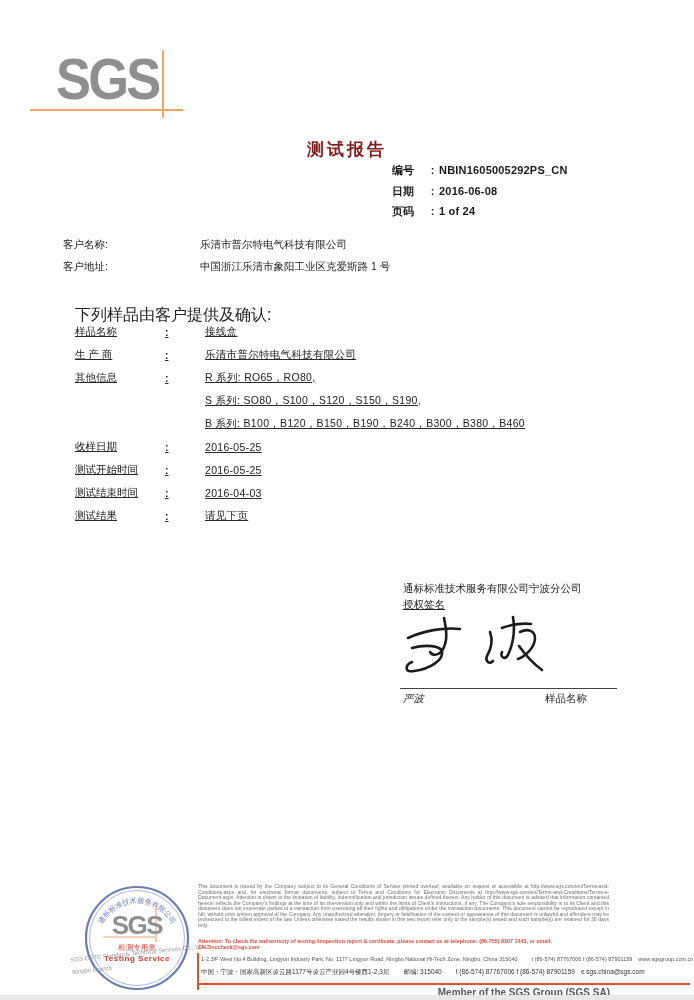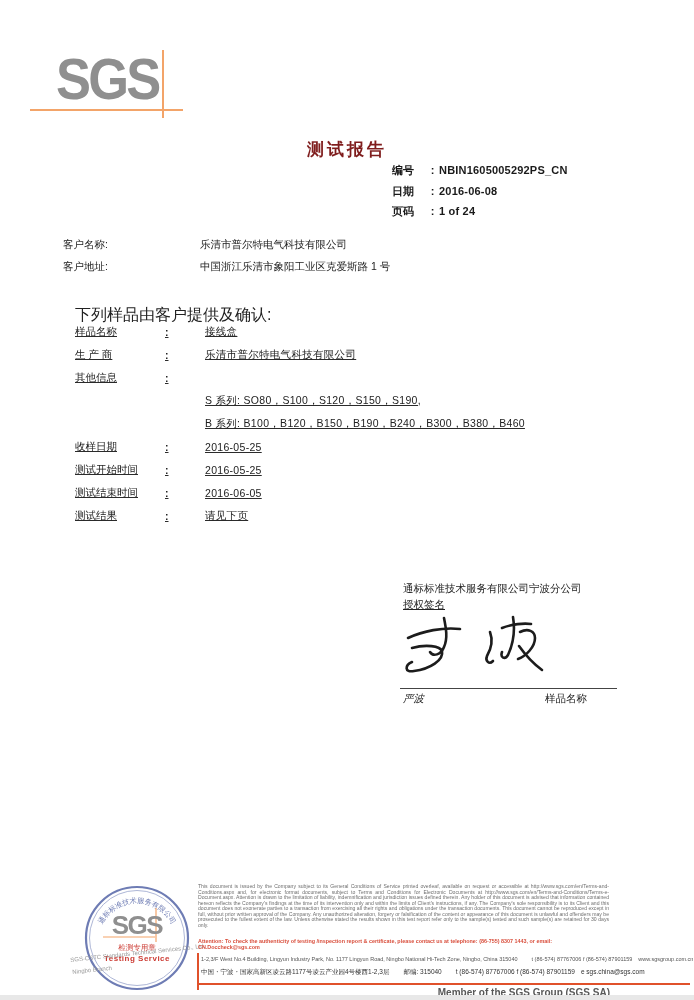--- a/index.html
+++ b/index.html
@@ -106,20 +106,21 @@
         <span class="s-value">接线盒</span>
     </div>
     <div class="s-row">
       <span class="s-label">生 产 商</span>
         <span class="s-colon">:</span>
         <span class="s-value">乐清市普尔特电气科技有限公司</span>
     </div>
     <div class="s-row">
       <span class="s-label">其他信息</span>
         <span class="s-colon">:</span>
+        <span class="s-value">R 系列: RO65，RO80,</span>
     </div>
     <div class="s-row">
       <span class="s-label"></span>
         <span class="s-colon"></span>
         <span class="s-value">S 系列: SO80，S100，S120，S150，S190,</span>
     </div>
     <div class="s-row">
       <span class="s-label"></span>
         <span class="s-colon"></span>
         <span class="s-value">B 系列: B100，B120，B150，B190，B240，B300，B380，B460</span>
@@ -130,21 +131,21 @@
         <span class="s-value">2016-05-25</span>
     </div>
     <div class="s-row">
       <span class="s-label">测试开始时间</span>
         <span class="s-colon">:</span>
         <span class="s-value">2016-05-25</span>
     </div>
     <div class="s-row">
       <span class="s-label">测试结束时间</span>
         <span class="s-colon">:</span>
-        <span class="s-value">2016-06-05</span>
+        <span class="s-value">2016-04-03</span>
     </div>
     <div class="s-row">
       <span class="s-label">测试结果</span>
         <span class="s-colon">:</span>
         <span class="s-value">请见下页</span>
     </div>
   </div>
 
   <div class="sig-company">通标标准技术服务有限公司宁波分公司</div>
   <div class="sig-label">授权签名</div>

